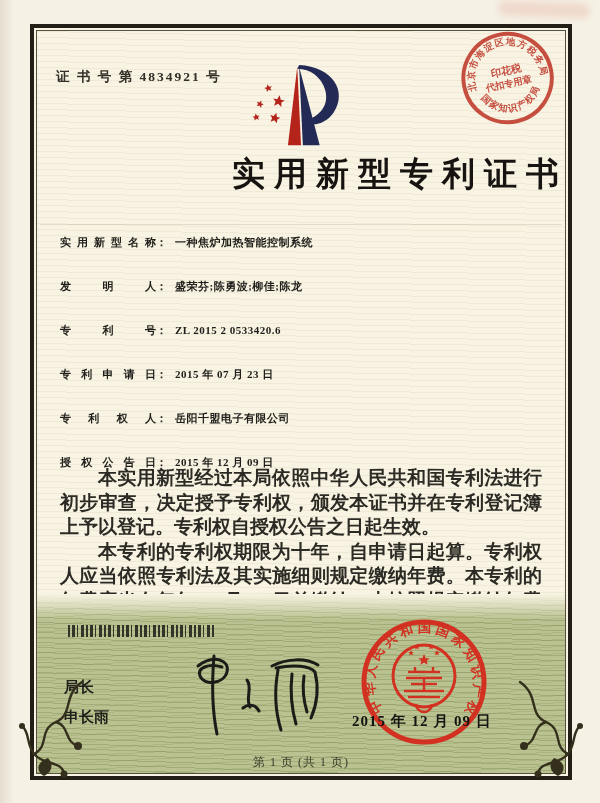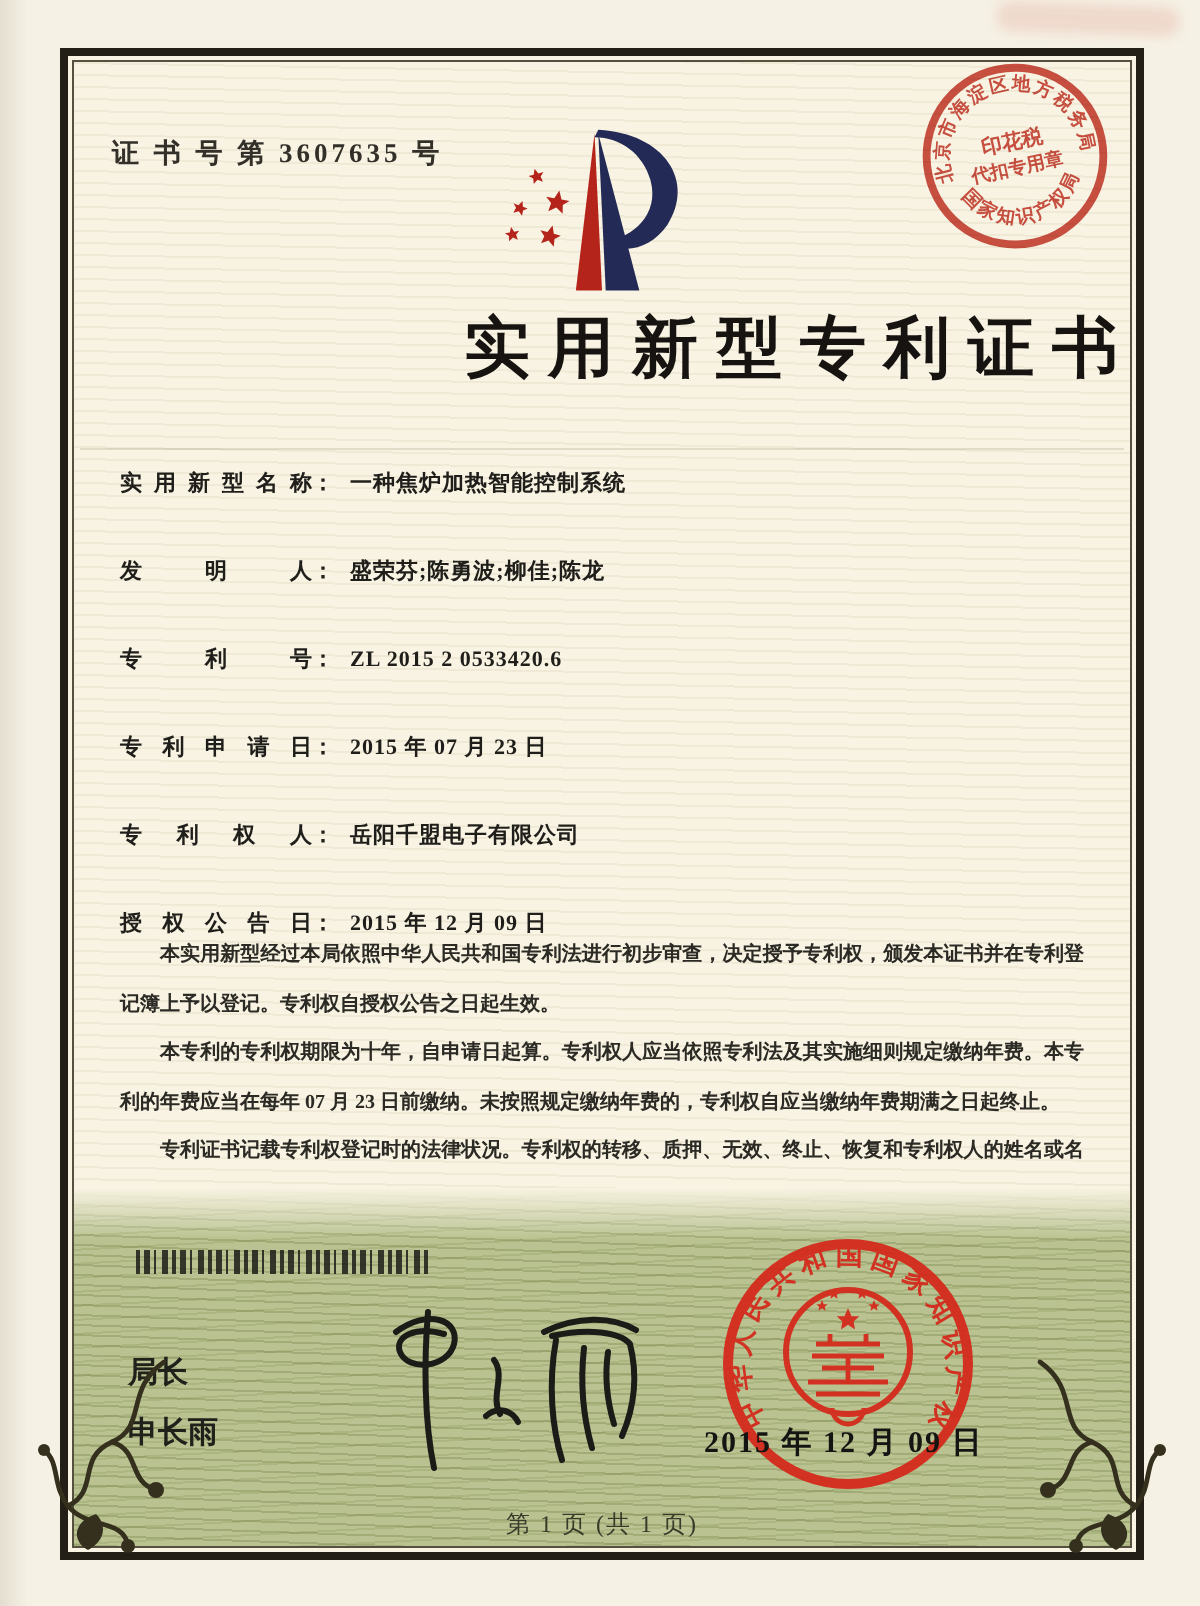--- a/index.html
+++ b/index.html
@@ -24,21 +24,21 @@
   .foldline{position:absolute;left:6px;right:6px;top:196px;height:1px;
             background:rgba(120,110,85,.18);}
   
   .fields{position:absolute;left:26px;top:200px;width:486px;}
   .frow{height:28px;line-height:28px;margin-bottom:16px;font-size:11px;
         font-weight:700;color:#1f1e1a;white-space:nowrap;}
   .f-label{display:inline-block;width:96px;text-align:justify;text-align-last:justify;}
   .f-colon{display:inline-block;}
   .f-value{margin-left:8px;letter-spacing:.5px;}
   
-  .paras{position:absolute;left:26px;top:438px;width:482px;font-size:10px;
+  .paras{position:absolute;left:26px;top:438px;width:482px;font-size:19px;
          line-height:24.5px;font-weight:600;color:#2b2a24;text-align:justify;}
   .paras p{margin:0;text-indent:2em;}
   
   .band{position:absolute;left:3px;right:3px;bottom:3px;top:566px;
         background-color:#b9c290;
         background-image:
           repeating-linear-gradient(2deg,rgba(105,120,62,.30) 0 1px,rgba(0,0,0,0) 1px 5px),
           repeating-linear-gradient(-3deg,rgba(146,158,100,.35) 0 1px,rgba(0,0,0,0) 1px 7px);}
   .band::before{content:"";position:absolute;left:0;right:0;top:0;height:26px;
         background:linear-gradient(#f8f3e2,rgba(248,243,226,0));}
@@ -73,21 +73,21 @@
 <body>
 
 <div class="page">
 
   <div class="ghost g1"></div>
   <div class="ghost g2"></div>
   <div class="ghost g3"></div>
 
   <div class="cert">
 
-    <div class="certno">证 书 号 第 3607635 号</div>
+    <div class="certno">证 书 号 第 4834921 号</div>
 
     <div class="logo">
       <svg width="112" height="96" viewBox="0 0 120 100">
         <g fill="#b5241b">
           <path transform="translate(25,31) scale(0.62) rotate(-15)" d="M0,-7 L2.06,-2.16 L6.66,-2.16 L3.33,0.82 L4.11,5.66 L0,2.8 L-4.11,5.66 L-3.33,0.82 L-6.66,-2.16 L-2.06,-2.16 Z"></path>
           <path transform="translate(36,45) scale(0.95) rotate(10)" d="M0,-7 L2.06,-2.16 L6.66,-2.16 L3.33,0.82 L4.11,5.66 L0,2.8 L-4.11,5.66 L-3.33,0.82 L-6.66,-2.16 L-2.06,-2.16 Z"></path>
           <path transform="translate(16,48) scale(0.6) rotate(20)" d="M0,-7 L2.06,-2.16 L6.66,-2.16 L3.33,0.82 L4.11,5.66 L0,2.8 L-4.11,5.66 L-3.33,0.82 L-6.66,-2.16 L-2.06,-2.16 Z"></path>
           <path transform="translate(12,62) scale(0.58) rotate(-10)" d="M0,-7 L2.06,-2.16 L6.66,-2.16 L3.33,0.82 L4.11,5.66 L0,2.8 L-4.11,5.66 L-3.33,0.82 L-6.66,-2.16 L-2.06,-2.16 Z"></path>
           <path transform="translate(32,63) scale(0.85) rotate(15)" d="M0,-7 L2.06,-2.16 L6.66,-2.16 L3.33,0.82 L4.11,5.66 L0,2.8 L-4.11,5.66 L-3.33,0.82 L-6.66,-2.16 L-2.06,-2.16 Z"></path>
         </g>

